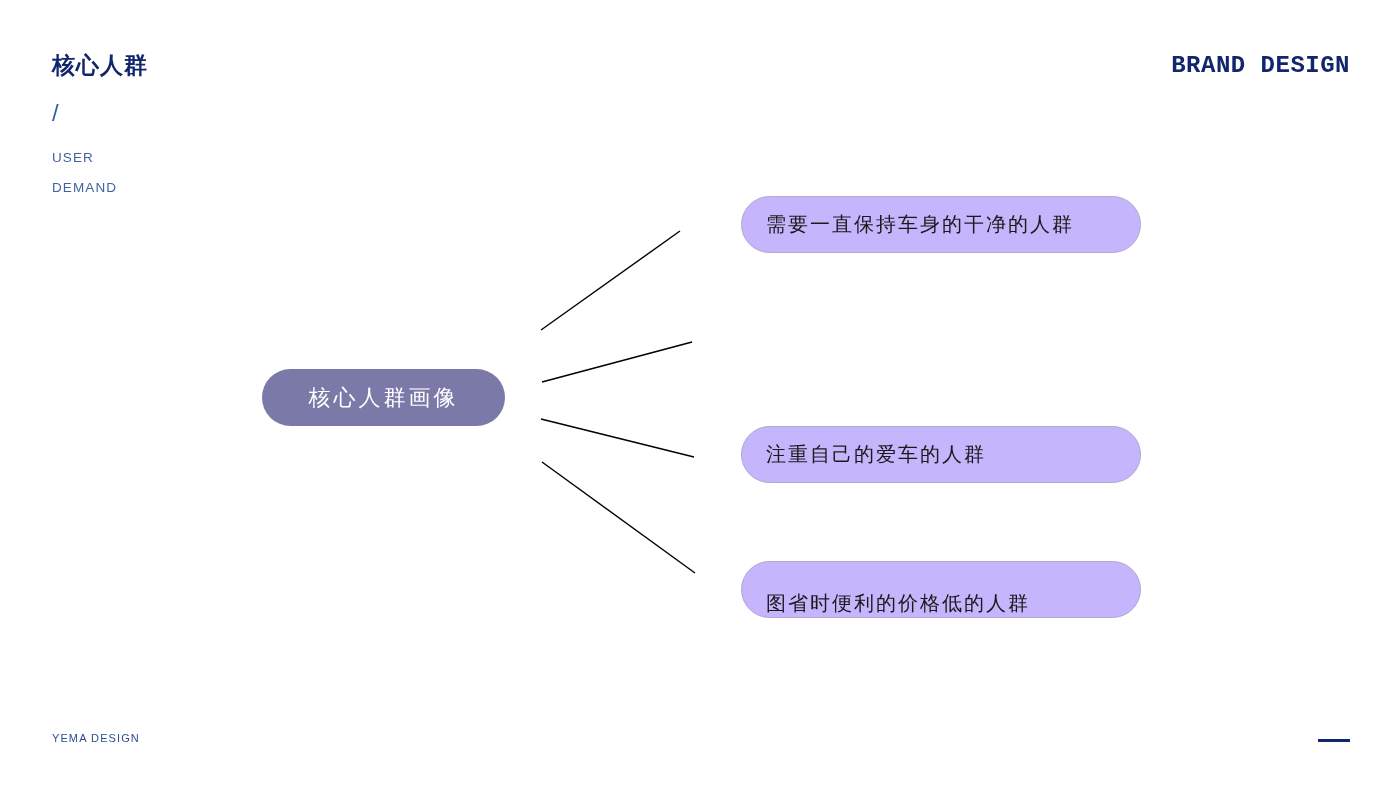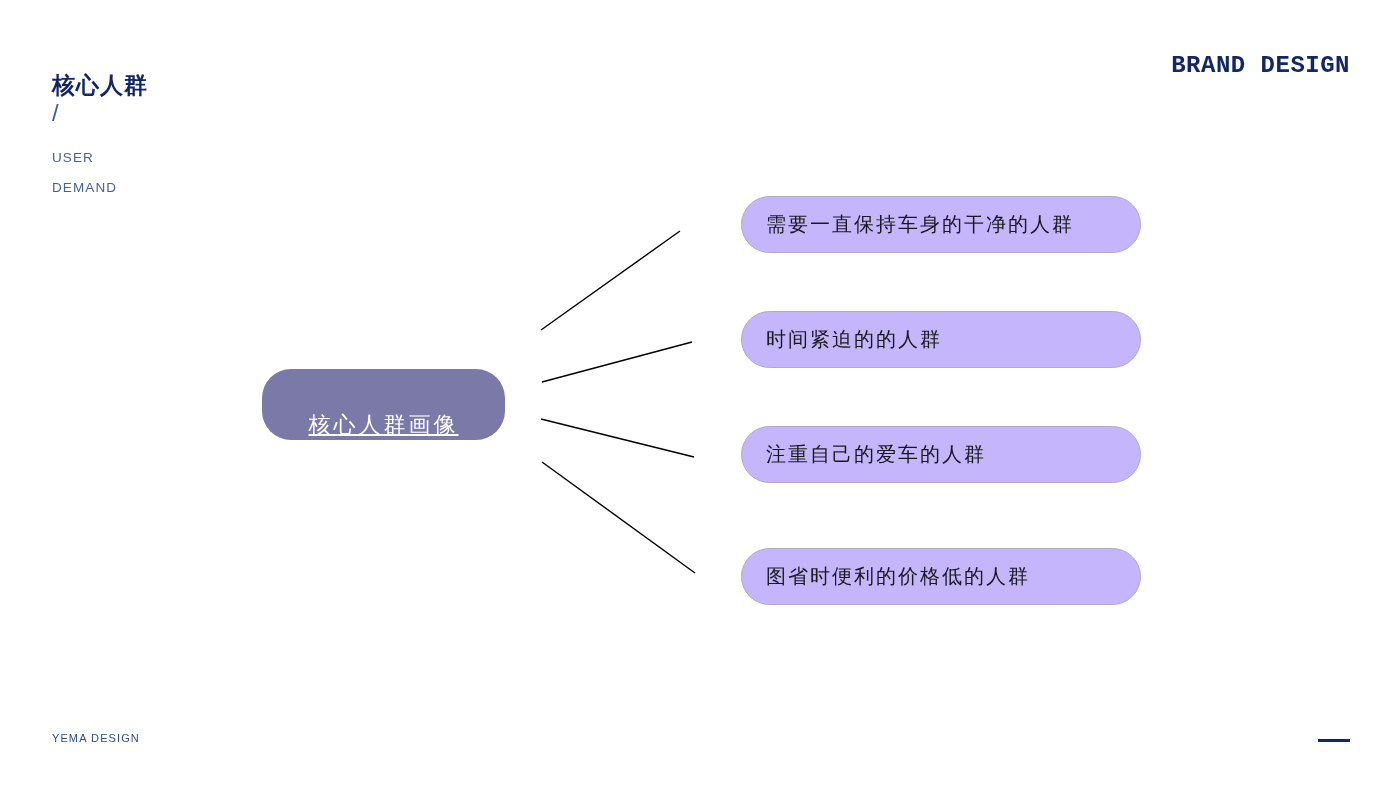--- a/index.html
+++ b/index.html
@@ -18,21 +18,20 @@
   
   .slide-title {
     position: absolute;
     left: 52px;
     top: 50px;
     font-size: 23px;
     font-weight: bold;
     color: #12276b;
     letter-spacing: 1px;
     white-space: nowrap;
-    margin-top: 20px;
   }
   .slash {
     position: absolute;
     left: 52px;
     top: 99px;
     font-size: 24px;
     color: #3b5fa0;
     font-weight: 400;
   }
   .eyebrow {
@@ -91,31 +90,30 @@
     width: 1400px;
     height: 788px;
     pointer-events: none;
   }
 
   .center-node {
     position: absolute;
     left: 262px;
     top: 369px;
     width: 243px;
-    height: 71px;
+    height: 57px;
     background: #7b79a8;
     border-radius: 29px;
     display: flex;
-    align-items: flex-end;
+    align-items: center;
     justify-content: center;
     color: #ffffff;
     font-size: 22px;
     letter-spacing: 3px;
     white-space: nowrap;
-    text-decoration: underline;
   }
 
   .branch-node {
     position: absolute;
     left: 741px;
     width: 400px;
     height: 57px;
     box-sizing: border-box;
     background: #c4b5fd;
     border: 1.6px solid #b0a8cf;
@@ -124,21 +122,21 @@
     align-items: center;
     padding-left: 24px;
     font-size: 20px;
     color: #1a1a1a;
     letter-spacing: 2px;
     white-space: nowrap;
   }
   .branch-0 { top: 196px; }
   .branch-1 { top: 311px; }
   .branch-2 { top: 426px; }
-  .branch-3 { top: 548px; }
+  .branch-3 { top: 561px; align-items: flex-end; }
 </style>
 </head>
 <body>
 
 <div class="slide-title">核心人群</div>
 <div class="slash">/</div>
 <div class="eyebrow eyebrow-1">USER</div>
 <div class="eyebrow eyebrow-2">DEMAND</div>
 <div class="brand-design">BRAND DESIGN</div>
 
@@ -151,23 +149,20 @@
     <line x1="542" y1="462" x2="695" y2="573" stroke="#000000" stroke-width="1.4"></line>
   </svg>
 
   <div class="center-node">
     <span>核心人群画像</span>
   </div>
 
   <div class="branch-node branch-0">
     <span>需要一直保持车身的干净的人群</span>
   </div>
-  <div class="branch-node branch-1">
-    <span>时间紧迫的的人群</span>
-  </div>
   <div class="branch-node branch-2">
     <span>注重自己的爱车的人群</span>
   </div>
   <div class="branch-node branch-3">
     <span>图省时便利的价格低的人群</span>
   </div>
 
 </div>
 
 <div class="footer-brand">YEMA DESIGN</div>

